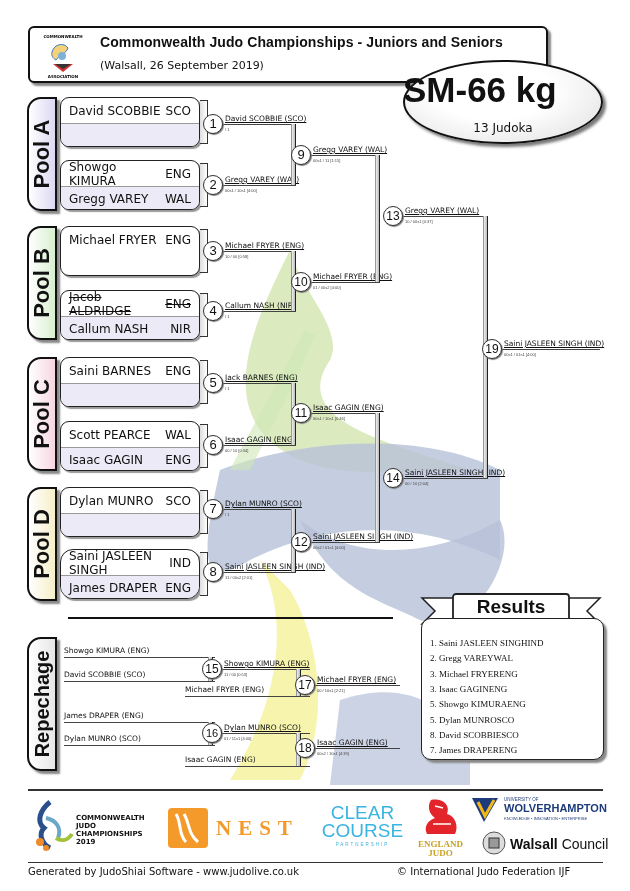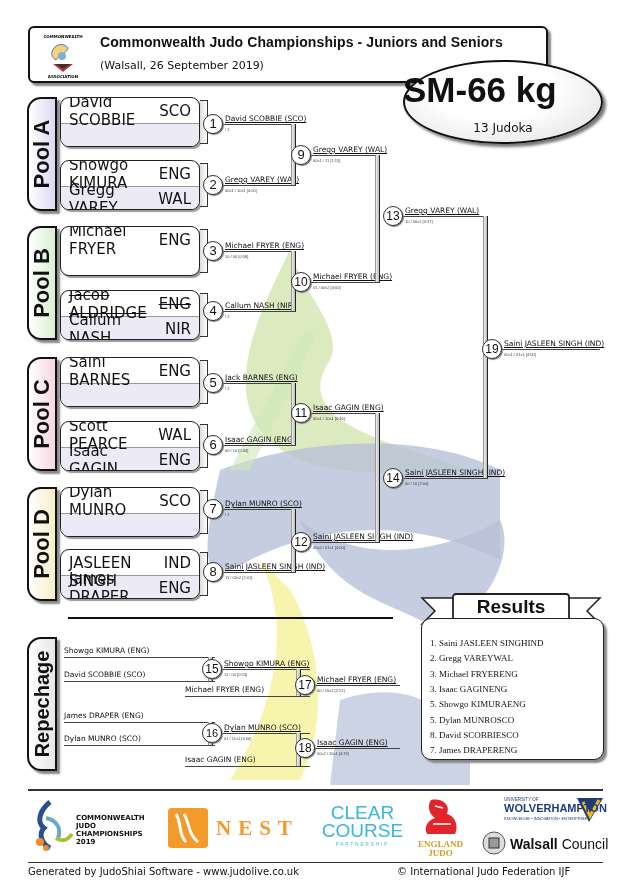--- a/index.html
+++ b/index.html
@@ -31,21 +31,21 @@
   .pool-a { background: linear-gradient(to right, #fff, #dcd8f2); }
   .pool-b { background: linear-gradient(to right, #fff, #d9efcf); }
   .pool-c { background: linear-gradient(to right, #fff, #f6d6e2); }
   .pool-d { background: linear-gradient(to right, #fff, #f6efc8); }
   .pool-r { background: linear-gradient(to right, #fff, #e6e6e6); }
 
   
   .abox { width: 140px; height: 50px; border: 1.5px solid #222; border-radius: 9px; background: #fff; overflow: hidden;
           box-shadow: 2px 2px 1px #999; }
   .abox .row { height: 25px; display: flex; align-items: center; justify-content: space-between; padding: 0 8px;
-               font-size: 15px; font-family: "DejaVu Sans", sans-serif; }
+               font-size: 12px; font-family: "DejaVu Sans", sans-serif; }
   .abox .row.r2 { background: #eceaf6; border-top: 1px solid #999; }
   .abox .strike { text-decoration: line-through; }
 
   
   .node { width: 20px; height: 20px; border-radius: 50%; border: 1.2px solid #333; background: #fff;
           font-size: 13px; text-align: center; line-height: 18px; box-shadow: 1px 1px 1px #777; z-index: 3; }
   .mline { height: 0; border-bottom: 1.2px solid #444; }
   .vline { width: 5px; background: linear-gradient(to right, #eee, #bbb); border-right: 1.5px solid #222; border-left: 0.5px solid #999; }
   .wname { font-size: 7.5px; font-family: "DejaVu Sans", sans-serif; white-space: nowrap; text-decoration: underline; }
   .score { font-size: 4px; color: #444; white-space: nowrap; }
@@ -180,21 +180,21 @@
       <div class="row">
         <span>Dylan MUNRO</span>
         <span>SCO</span>
       </div>
       <div class="row r2">
         <span></span>
         <span></span>
       </div>
     </div>
     <div class="abs layer bracket-tab" style="left:200px;top:490px;height:44px;"></div>
-    <div class="abs layer abox" style="left:60px;top:549px;">
+    <div class="abs layer abox" style="left:60px;top:549px;border-radius:13px;">
       <div class="row">
         <span>Saini JASLEEN SINGH</span>
         <span>IND</span>
       </div>
       <div class="row r2">
         <span>James DRAPER</span>
         <span>ENG</span>
       </div>
     </div>
     <div class="abs layer bracket-tab" style="left:200px;top:552px;height:44px;"></div>
@@ -381,21 +381,21 @@
 
 <div class="abs layer" style="left:418px;top:798px;width:45px;height:60px;text-align:center;">
   <svg width="40" height="38" viewBox="0 0 40 38">
     <path d="M10 2 C 20 0, 30 6, 26 16 C 34 18, 38 28, 34 36 L 6 36 C 2 28, 8 22, 14 20 C 8 16, 6 8, 10 2 Z" fill="#e4242b"></path>
     <path d="M14 8 L 22 10 M 12 26 L 30 26" stroke="#fff" stroke-width="1.5"></path>
   </svg>
   <div style="font-family:'Liberation Serif',serif;font-size:9px;font-weight:bold;color:#c9a227;line-height:9px;">ENGLAND</div>
   <div style="font-family:'Liberation Serif',serif;font-size:9px;font-weight:bold;color:#c9a227;line-height:9px;">JUDO</div>
 </div>
 
-<div class="abs layer" style="left:470px;top:796px;width:135px;height:30px;text-align:right;">
+<div class="abs layer" style="left:470px;top:796px;width:135px;height:30px;">
   <svg width="30" height="28" viewBox="0 0 30 28">
     <path d="M2 2 L 14 26 L 28 2 Z" fill="#1d3b7a"></path>
     <path d="M8 6 L 15 20 L 24 4" fill="none" stroke="#f2b81a" stroke-width="3"></path>
   </svg>
   <div class="abs" style="left:34px;top:1px;font-size:4.5px;color:#1d3b7a;">UNIVERSITY OF</div>
   <div class="abs" style="left:34px;top:6px;font-size:11px;color:#1d3b7a;font-weight:bold;">WOLVERHAMPTON</div>
   <div class="abs" style="left:34px;top:20px;font-size:4px;color:#1d3b7a;white-space:nowrap;">KNOWLEDGE • INNOVATION • ENTERPRISE</div>
 </div>
 
 <div class="abs layer" style="left:482px;top:830px;width:125px;height:28px;">

